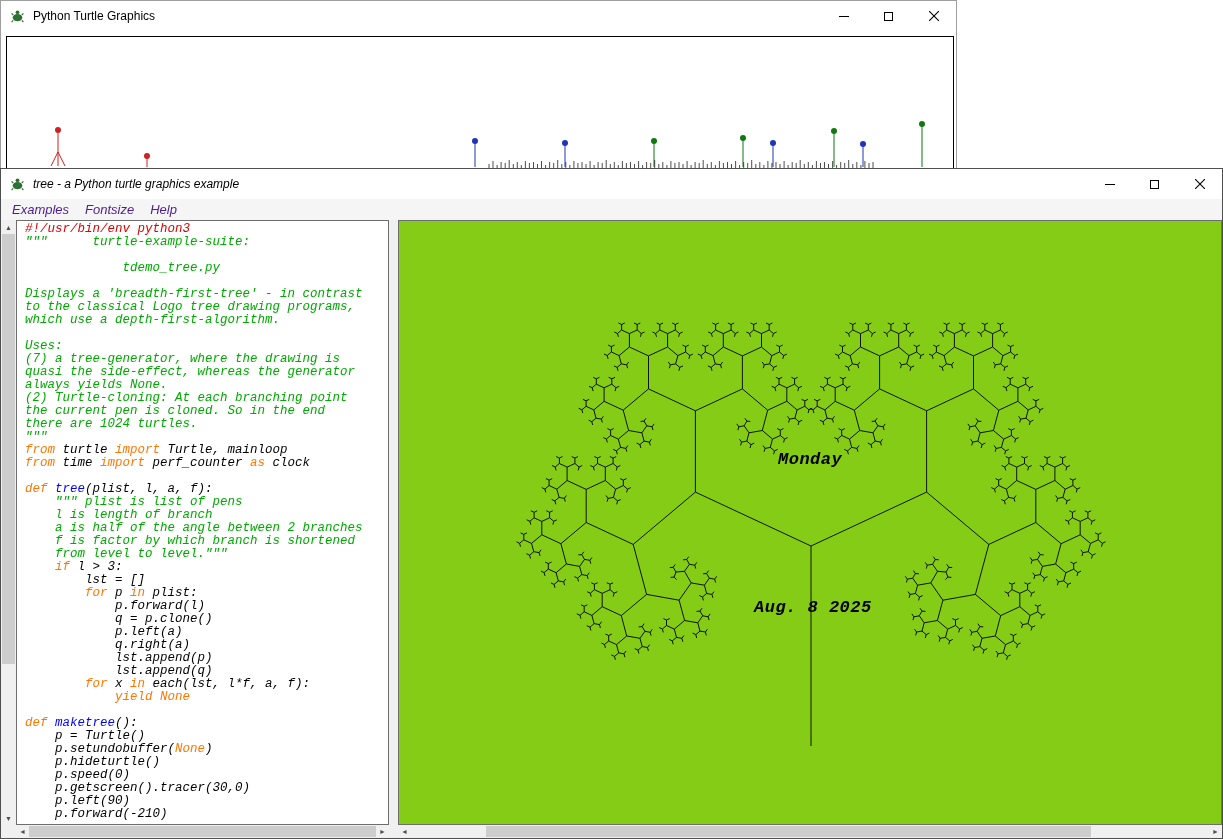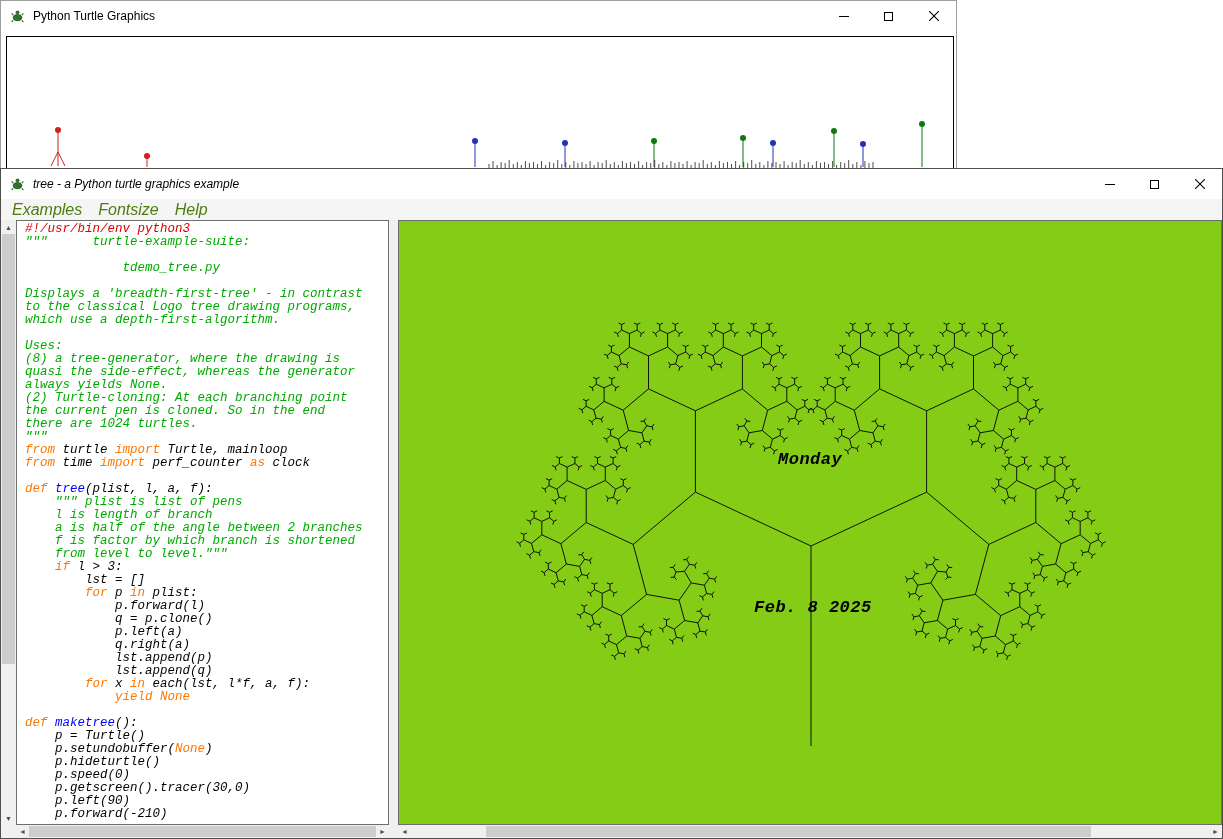--- a/index.html
+++ b/index.html
@@ -12,21 +12,21 @@
   .title-text{font-size:12px;color:#000;margin-left:8px;white-space:nowrap;}
   .win-buttons{margin-left:auto;display:flex;height:100%;}
   .win-btn{width:45px;height:100%;display:flex;align-items:center;justify-content:center;cursor:default;}
   .glyph-min{display:block;width:10px;height:1px;background:#000;}
   .glyph-max{display:block;width:9px;height:9px;border:1px solid #000;box-sizing:border-box;}
   .bw-canvas{position:absolute;left:5px;top:35px;width:946px;height:420px;border:1px solid #000;background:#fff;}
   .bw-canvas svg{display:block;}
   
   .front-window{left:0;top:168px;width:1223px;height:671px;border:1px solid #4f4f4f;background:#f0f0f0;z-index:5;font-style:italic;}
   .fw-menubar{height:21px;background:#f5f5f5;display:flex;align-items:center;padding-left:3px;border-bottom:1px solid #e4e4e4;}
-  .menu-item{font-size:16px;color:#4d7c0f;padding:2px 8px;white-space:nowrap;}
+  .menu-item{font-size:13px;color:#4c1d95;padding:2px 8px;white-space:nowrap;}
   .fw-content{position:absolute;left:0;top:51px;width:1221px;height:618px;background:#f0f0f0;}
   
   .vscroll{position:absolute;left:0;top:0;width:15px;height:605px;background:#f0f0f0;}
   .vs-arrow{position:absolute;left:0;width:15px;height:14px;display:flex;align-items:center;justify-content:center;
     font-size:7px;color:#4e4e4e;background:#f0f0f0;}
   .vs-up{top:0;}
   .vs-down{bottom:0;}
   .vs-thumb{position:absolute;left:1px;top:14px;width:13px;height:430px;background:#cdcdcd;}
   .hscroll{position:absolute;bottom:0;height:13px;background:#f0f0f0;}
   .hs-arrow{position:absolute;top:0;width:13px;height:13px;display:flex;align-items:center;justify-content:center;
@@ -184,21 +184,21 @@
           <div class="code-line"><span class="tok-c">#!/usr/bin/env python3</span></div>
           <div class="code-line"><span class="tok-s">"""      turtle-example-suite:</span></div>
           <div class="code-line"></div>
           <div class="code-line"><span class="tok-s">             tdemo_tree.py</span></div>
           <div class="code-line"></div>
           <div class="code-line"><span class="tok-s">Displays a 'breadth-first-tree' - in contrast</span></div>
           <div class="code-line"><span class="tok-s">to the classical Logo tree drawing programs,</span></div>
           <div class="code-line"><span class="tok-s">which use a depth-first-algorithm.</span></div>
           <div class="code-line"></div>
           <div class="code-line"><span class="tok-s">Uses:</span></div>
-          <div class="code-line"><span class="tok-s">(8) a tree-generator, where the drawing is</span></div>
+          <div class="code-line"><span class="tok-s">(7) a tree-generator, where the drawing is</span></div>
           <div class="code-line"><span class="tok-s">quasi the side-effect, whereas the generator</span></div>
           <div class="code-line"><span class="tok-s">always yields None.</span></div>
           <div class="code-line"><span class="tok-s">(2) Turtle-cloning: At each branching point</span></div>
           <div class="code-line"><span class="tok-s">the current pen is cloned. So in the end</span></div>
           <div class="code-line"><span class="tok-s">there are 1024 turtles.</span></div>
           <div class="code-line"><span class="tok-s">"""</span></div>
           <div class="code-line"><span class="tok-k">from</span><span class="tok-p"> turtle </span><span class="tok-k">import</span><span class="tok-p"> Turtle, mainloop</span></div>
           <div class="code-line"><span class="tok-k">from</span><span class="tok-p"> time </span><span class="tok-k">import</span><span class="tok-p"> perf_counter </span><span class="tok-k">as</span><span class="tok-p"> clock</span></div>
           <div class="code-line"></div>
           <div class="code-line"><span class="tok-k">def</span><span class="tok-p"> </span><span class="tok-d">tree</span><span class="tok-p">(plist, l, a, f):</span></div>
@@ -241,21 +241,21 @@
     </div>
 
     <div class="corner"></div>
 
     <div class="right-pane">
       <svg width="822" height="603">
           <path d="M412.0 525.0L412.0 325.0M412.0 325.0L296.4 271.1M296.4 271.1L234.2 323.4M234.2 323.4L247.6 373.4M247.6 373.4L280.1 379.2M280.1 379.2L292.2 361.9M292.2 361.9L285.5 350.3M285.5 350.3L277.0 351.0M277.0 351.0L275.1 356.1M275.1 356.1L277.6 358.6M275.1 356.1L271.6 356.4M277.0 351.0L274.2 346.3M274.2 346.3L270.8 346.6M274.2 346.3L276.2 343.4M285.5 350.3L290.4 343.3M290.4 343.3L287.7 338.5M287.7 338.5L284.2 338.8M287.7 338.5L289.7 335.7M290.4 343.3L295.8 344.2M295.8 344.2L297.8 341.4M295.8 344.2L296.7 347.6M292.2 361.9L305.4 364.2M305.4 364.2L310.3 357.2M310.3 357.2L307.6 352.5M307.6 352.5L304.1 352.8M307.6 352.5L309.6 349.6M310.3 357.2L315.7 358.2M315.7 358.2L317.7 355.3M315.7 358.2L316.6 361.5M305.4 364.2L307.6 372.5M307.6 372.5L313.0 373.4M313.0 373.4L315.0 370.6M313.0 373.4L313.9 376.8M307.6 372.5L303.5 376.0M303.5 376.0L304.4 379.4M303.5 376.0L300.3 374.5M280.1 379.2L285.6 399.5M285.6 399.5L298.8 401.8M298.8 401.8L303.7 394.8M303.7 394.8L301.0 390.1M301.0 390.1L297.5 390.4M301.0 390.1L303.0 387.2M303.7 394.8L309.1 395.8M309.1 395.8L311.1 392.9M309.1 395.8L310.0 399.1M298.8 401.8L301.0 410.1M301.0 410.1L306.4 411.0M306.4 411.0L308.4 408.2M306.4 411.0L307.3 414.4M301.0 410.1L296.8 413.6M296.8 413.6L297.7 417.0M296.8 413.6L293.7 412.1M285.6 399.5L275.3 408.1M275.3 408.1L277.5 416.4M277.5 416.4L282.9 417.3M282.9 417.3L284.9 414.5M282.9 417.3L283.8 420.7M277.5 416.4L273.3 419.9M273.3 419.9L274.2 423.3M273.3 419.9L270.2 418.4M275.3 408.1L267.5 404.5M267.5 404.5L263.4 408.0M263.4 408.0L264.3 411.4M263.4 408.0L260.2 406.5M267.5 404.5L267.5 399.0M267.5 399.0L264.4 397.6M267.5 399.0L270.7 397.6M247.6 373.4L222.3 394.6M222.3 394.6L227.7 415.0M227.7 415.0L241.0 417.3M241.0 417.3L245.9 410.3M245.9 410.3L243.1 405.6M243.1 405.6L239.7 405.9M243.1 405.6L245.1 402.7M245.9 410.3L251.2 411.3M251.2 411.3L253.2 408.4M251.2 411.3L252.1 414.6M241.0 417.3L243.2 425.6M243.2 425.6L248.5 426.5M248.5 426.5L250.5 423.7M248.5 426.5L249.4 429.9M243.2 425.6L239.0 429.1M239.0 429.1L239.9 432.5M239.0 429.1L235.8 427.6M227.7 415.0L217.5 423.6M217.5 423.6L219.7 431.9M219.7 431.9L225.0 432.8M225.0 432.8L227.0 430.0M225.0 432.8L225.9 436.2M219.7 431.9L215.5 435.4M215.5 435.4L216.4 438.8M215.5 435.4L212.3 433.9M217.5 423.6L209.7 420.0M209.7 420.0L205.5 423.5M205.5 423.5L206.4 426.9M205.5 423.5L202.4 422.0M209.7 420.0L209.7 414.5M209.7 414.5L206.5 413.1M209.7 414.5L212.8 413.1M222.3 394.6L203.2 385.7M203.2 385.7L192.9 394.4M192.9 394.4L195.1 402.6M195.1 402.6L200.5 403.6M200.5 403.6L202.5 400.7M200.5 403.6L201.4 407.0M195.1 402.6L191.0 406.2M191.0 406.2L191.9 409.5M191.0 406.2L187.8 404.7M192.9 394.4L185.2 390.8M185.2 390.8L181.0 394.3M181.0 394.3L181.9 397.6M181.0 394.3L177.8 392.8M185.2 390.8L185.2 385.3M185.2 385.3L182.0 383.8M185.2 385.3L188.3 383.8M203.2 385.7L203.2 372.3M203.2 372.3L195.4 368.7M195.4 368.7L191.3 372.2M191.3 372.2L192.2 375.6M191.3 372.2L188.1 370.7M195.4 368.7L195.4 363.2M195.4 363.2L192.3 361.8M195.4 363.2L198.6 361.8M203.2 372.3L211.0 368.7M211.0 368.7L211.0 363.2M211.0 363.2L207.8 361.8M211.0 363.2L214.1 361.8M211.0 368.7L215.1 372.2M215.1 372.2L218.3 370.7M215.1 372.2L214.2 375.6M234.2 323.4L187.2 301.5M187.2 301.5L161.9 322.7M161.9 322.7L167.4 343.0M167.4 343.0L180.6 345.4M180.6 345.4L185.5 338.4M185.5 338.4L182.8 333.6M182.8 333.6L179.3 333.9M182.8 333.6L184.8 330.8M185.5 338.4L190.9 339.3M190.9 339.3L192.9 336.5M190.9 339.3L191.8 342.7M180.6 345.4L182.8 353.6M182.8 353.6L188.2 354.6M188.2 354.6L190.2 351.7M188.2 354.6L189.1 357.9M182.8 353.6L178.6 357.1M178.6 357.1L179.5 360.5M178.6 357.1L175.5 355.7M167.4 343.0L157.1 351.7M157.1 351.7L159.3 359.9M159.3 359.9L164.7 360.9M164.7 360.9L166.7 358.0M164.7 360.9L165.6 364.2M159.3 359.9L155.1 363.4M155.1 363.4L156.0 366.8M155.1 363.4L152.0 362.0M157.1 351.7L149.3 348.1M149.3 348.1L145.1 351.6M145.1 351.6L146.0 354.9M145.1 351.6L142.0 350.1M149.3 348.1L149.3 342.6M149.3 342.6L146.2 341.1M149.3 342.6L152.5 341.1M161.9 322.7L142.8 313.8M142.8 313.8L132.5 322.4M132.5 322.4L134.8 330.7M134.8 330.7L140.1 331.6M140.1 331.6L142.1 328.8M140.1 331.6L141.0 335.0M134.8 330.7L130.6 334.2M130.6 334.2L131.5 337.6M130.6 334.2L127.4 332.7M132.5 322.4L124.8 318.8M124.8 318.8L120.6 322.3M120.6 322.3L121.5 325.7M120.6 322.3L117.5 320.8M124.8 318.8L124.8 313.4M124.8 313.4L121.6 311.9M124.8 313.4L127.9 311.9M142.8 313.8L142.8 300.4M142.8 300.4L135.1 296.8M135.1 296.8L130.9 300.3M130.9 300.3L131.8 303.6M130.9 300.3L127.7 298.8M135.1 296.8L135.1 291.3M135.1 291.3L131.9 289.8M135.1 291.3L138.2 289.8M142.8 300.4L150.6 296.8M150.6 296.8L150.6 291.3M150.6 291.3L147.4 289.8M150.6 291.3L153.7 289.8M150.6 296.8L154.8 300.3M154.8 300.3L157.9 298.8M154.8 300.3L153.9 303.6M187.2 301.5L187.2 268.4M187.2 268.4L168.1 259.5M168.1 259.5L157.8 268.2M157.8 268.2L160.1 276.4M160.1 276.4L165.4 277.4M165.4 277.4L167.4 274.5M165.4 277.4L166.3 280.7M160.1 276.4L155.9 279.9M155.9 279.9L156.8 283.3M155.9 279.9L152.7 278.5M157.8 268.2L150.1 264.5M150.1 264.5L145.9 268.1M145.9 268.1L146.8 271.4M145.9 268.1L142.8 266.6M150.1 264.5L150.1 259.1M150.1 259.1L146.9 257.6M150.1 259.1L153.2 257.6M168.1 259.5L168.1 246.1M168.1 246.1L160.4 242.5M160.4 242.5L156.2 246.0M156.2 246.0L157.1 249.4M156.2 246.0L153.0 244.5M160.4 242.5L160.4 237.0M160.4 237.0L157.2 235.6M160.4 237.0L163.5 235.6M168.1 246.1L175.9 242.5M175.9 242.5L175.9 237.0M175.9 237.0L172.7 235.6M175.9 237.0L179.0 235.6M175.9 242.5L180.1 246.0M180.1 246.0L183.2 244.5M180.1 246.0L179.2 249.4M187.2 268.4L206.3 259.5M206.3 259.5L206.3 246.1M206.3 246.1L198.5 242.5M198.5 242.5L194.4 246.0M194.4 246.0L195.3 249.4M194.4 246.0L191.2 244.5M198.5 242.5L198.5 237.0M198.5 237.0L195.4 235.6M198.5 237.0L201.7 235.6M206.3 246.1L214.1 242.5M214.1 242.5L214.1 237.0M214.1 237.0L210.9 235.6M214.1 237.0L217.2 235.6M214.1 242.5L218.2 246.0M218.2 246.0L221.4 244.5M218.2 246.0L217.3 249.4M206.3 259.5L216.6 268.2M216.6 268.2L224.3 264.5M224.3 264.5L224.3 259.1M224.3 259.1L221.2 257.6M224.3 259.1L227.5 257.6M224.3 264.5L228.5 268.1M228.5 268.1L231.7 266.6M228.5 268.1L227.6 271.4M216.6 268.2L214.4 276.4M214.4 276.4L218.6 279.9M218.6 279.9L221.7 278.5M218.6 279.9L217.7 283.3M214.4 276.4L209.0 277.4M209.0 277.4L208.1 280.7M209.0 277.4L207.0 274.5M296.4 271.1L296.4 189.8M296.4 189.8L249.5 167.9M249.5 167.9L224.2 189.2M224.2 189.2L229.6 209.5M229.6 209.5L242.9 211.8M242.9 211.8L247.8 204.8M247.8 204.8L245.0 200.1M245.0 200.1L241.6 200.4M245.0 200.1L247.0 197.3M247.8 204.8L253.1 205.8M253.1 205.8L255.1 202.9M253.1 205.8L254.0 209.1M242.9 211.8L245.1 220.1M245.1 220.1L250.4 221.1M250.4 221.1L252.4 218.2M250.4 221.1L251.3 224.4M245.1 220.1L240.9 223.6M240.9 223.6L241.8 227.0M240.9 223.6L237.7 222.1M229.6 209.5L219.3 218.1M219.3 218.1L221.6 226.4M221.6 226.4L226.9 227.4M226.9 227.4L228.9 224.5M226.9 227.4L227.8 230.7M221.6 226.4L217.4 229.9M217.4 229.9L218.3 233.3M217.4 229.9L214.2 228.4M219.3 218.1L211.6 214.5M211.6 214.5L207.4 218.0M207.4 218.0L208.3 221.4M207.4 218.0L204.3 216.6M211.6 214.5L211.6 209.1M211.6 209.1L208.4 207.6M211.6 209.1L214.7 207.6M224.2 189.2L205.1 180.3M205.1 180.3L194.8 188.9M194.8 188.9L197.0 197.2M197.0 197.2L202.4 198.1M202.4 198.1L204.4 195.3M202.4 198.1L203.3 201.5M197.0 197.2L192.8 200.7M192.8 200.7L193.7 204.0M192.8 200.7L189.7 199.2M194.8 188.9L187.1 185.3M187.1 185.3L182.9 188.8M182.9 188.8L183.8 192.1M182.9 188.8L179.7 187.3M187.1 185.3L187.1 179.8M187.1 179.8L183.9 178.4M187.1 179.8L190.2 178.4M205.1 180.3L205.1 166.8M205.1 166.8L197.3 163.2M197.3 163.2L193.2 166.7M193.2 166.7L194.1 170.1M193.2 166.7L190.0 165.3M197.3 163.2L197.3 157.8M197.3 157.8L194.2 156.3M197.3 157.8L200.5 156.3M205.1 166.8L212.8 163.2M212.8 163.2L212.8 157.8M212.8 157.8L209.7 156.3M212.8 157.8L216.0 156.3M212.8 163.2L217.0 166.7M217.0 166.7L220.2 165.3M217.0 166.7L216.1 170.1M249.5 167.9L249.5 134.9M249.5 134.9L230.4 126.0M230.4 126.0L220.1 134.6M220.1 134.6L222.3 142.9M222.3 142.9L227.7 143.8M227.7 143.8L229.7 141.0M227.7 143.8L228.6 147.2M222.3 142.9L218.1 146.4M218.1 146.4L219.0 149.8M218.1 146.4L215.0 144.9M220.1 134.6L212.4 131.0M212.4 131.0L208.2 134.5M208.2 134.5L209.1 137.9M208.2 134.5L205.0 133.1M212.4 131.0L212.4 125.6M212.4 125.6L209.2 124.1M212.4 125.6L215.5 124.1M230.4 126.0L230.4 112.6M230.4 112.6L222.6 109.0M222.6 109.0L218.5 112.5M218.5 112.5L219.4 115.8M218.5 112.5L215.3 111.0M222.6 109.0L222.6 103.5M222.6 103.5L219.5 102.0M222.6 103.5L225.8 102.0M230.4 112.6L238.2 109.0M238.2 109.0L238.2 103.5M238.2 103.5L235.0 102.0M238.2 103.5L241.3 102.0M238.2 109.0L242.3 112.5M242.3 112.5L245.5 111.0M242.3 112.5L241.4 115.8M249.5 134.9L268.6 126.0M268.6 126.0L268.6 112.6M268.6 112.6L260.8 109.0M260.8 109.0L256.6 112.5M256.6 112.5L257.5 115.8M256.6 112.5L253.5 111.0M260.8 109.0L260.8 103.5M260.8 103.5L257.7 102.0M260.8 103.5L264.0 102.0M268.6 112.6L276.3 109.0M276.3 109.0L276.3 103.5M276.3 103.5L273.2 102.0M276.3 103.5L279.5 102.0M276.3 109.0L280.5 112.5M280.5 112.5L283.7 111.0M280.5 112.5L279.6 115.8M268.6 126.0L278.9 134.6M278.9 134.6L286.6 131.0M286.6 131.0L286.6 125.6M286.6 125.6L283.5 124.1M286.6 125.6L289.8 124.1M286.6 131.0L290.8 134.5M290.8 134.5L293.9 133.1M290.8 134.5L289.9 137.9M278.9 134.6L276.6 142.9M276.6 142.9L280.8 146.4M280.8 146.4L284.0 144.9M280.8 146.4L279.9 149.8M276.6 142.9L271.3 143.8M271.3 143.8L270.4 147.2M271.3 143.8L269.3 141.0M296.4 189.8L343.4 167.9M343.4 167.9L343.4 134.9M343.4 134.9L324.3 126.0M324.3 126.0L314.0 134.6M314.0 134.6L316.3 142.9M316.3 142.9L321.6 143.8M321.6 143.8L323.6 141.0M321.6 143.8L322.5 147.2M316.3 142.9L312.1 146.4M312.1 146.4L313.0 149.8M312.1 146.4L308.9 144.9M314.0 134.6L306.3 131.0M306.3 131.0L302.1 134.5M302.1 134.5L303.0 137.9M302.1 134.5L298.9 133.1M306.3 131.0L306.3 125.6M306.3 125.6L303.1 124.1M306.3 125.6L309.4 124.1M324.3 126.0L324.3 112.6M324.3 112.6L316.6 109.0M316.6 109.0L312.4 112.5M312.4 112.5L313.3 115.8M312.4 112.5L309.2 111.0M316.6 109.0L316.6 103.5M316.6 103.5L313.4 102.0M316.6 103.5L319.7 102.0M324.3 112.6L332.1 109.0M332.1 109.0L332.1 103.5M332.1 103.5L328.9 102.0M332.1 103.5L335.2 102.0M332.1 109.0L336.3 112.5M336.3 112.5L339.4 111.0M336.3 112.5L335.4 115.8M343.4 134.9L362.5 126.0M362.5 126.0L362.5 112.6M362.5 112.6L354.7 109.0M354.7 109.0L350.6 112.5M350.6 112.5L351.5 115.8M350.6 112.5L347.4 111.0M354.7 109.0L354.7 103.5M354.7 103.5L351.6 102.0M354.7 103.5L357.9 102.0M362.5 112.6L370.2 109.0M370.2 109.0L370.2 103.5M370.2 103.5L367.1 102.0M370.2 103.5L373.4 102.0M370.2 109.0L374.4 112.5M374.4 112.5L377.6 111.0M374.4 112.5L373.5 115.8M362.5 126.0L372.8 134.6M372.8 134.6L380.5 131.0M380.5 131.0L380.5 125.6M380.5 125.6L377.4 124.1M380.5 125.6L383.7 124.1M380.5 131.0L384.7 134.5M384.7 134.5L387.9 133.1M384.7 134.5L383.8 137.9M372.8 134.6L370.6 142.9M370.6 142.9L374.7 146.4M374.7 146.4L377.9 144.9M374.7 146.4L373.8 149.8M370.6 142.9L365.2 143.8M365.2 143.8L364.3 147.2M365.2 143.8L363.2 141.0M343.4 167.9L368.7 189.2M368.7 189.2L387.8 180.3M387.8 180.3L387.8 166.8M387.8 166.8L380.0 163.2M380.0 163.2L375.9 166.7M375.9 166.7L376.8 170.1M375.9 166.7L372.7 165.3M380.0 163.2L380.0 157.8M380.0 157.8L376.9 156.3M380.0 157.8L383.2 156.3M387.8 166.8L395.6 163.2M395.6 163.2L395.6 157.8M395.6 157.8L392.4 156.3M395.6 157.8L398.7 156.3M395.6 163.2L399.7 166.7M399.7 166.7L402.9 165.3M399.7 166.7L398.8 170.1M387.8 180.3L398.1 188.9M398.1 188.9L405.8 185.3M405.8 185.3L405.8 179.8M405.8 179.8L402.7 178.4M405.8 179.8L409.0 178.4M405.8 185.3L410.0 188.8M410.0 188.8L413.2 187.3M410.0 188.8L409.1 192.1M398.1 188.9L395.9 197.2M395.9 197.2L400.0 200.7M400.0 200.7L403.2 199.2M400.0 200.7L399.1 204.0M395.9 197.2L390.5 198.1M390.5 198.1L389.6 201.5M390.5 198.1L388.5 195.3M368.7 189.2L363.3 209.5M363.3 209.5L373.5 218.1M373.5 218.1L381.3 214.5M381.3 214.5L381.3 209.1M381.3 209.1L378.2 207.6M381.3 209.1L384.5 207.6M381.3 214.5L385.5 218.0M385.5 218.0L388.6 216.6M385.5 218.0L384.6 221.4M373.5 218.1L371.3 226.4M371.3 226.4L375.5 229.9M375.5 229.9L378.7 228.4M375.5 229.9L374.6 233.3M371.3 226.4L366.0 227.4M366.0 227.4L365.1 230.7M366.0 227.4L364.0 224.5M363.3 209.5L350.0 211.8M350.0 211.8L347.8 220.1M347.8 220.1L352.0 223.6M352.0 223.6L355.2 222.1M352.0 223.6L351.1 227.0M347.8 220.1L342.5 221.1M342.5 221.1L341.6 224.4M342.5 221.1L340.5 218.2M350.0 211.8L345.1 204.8M345.1 204.8L339.8 205.8M339.8 205.8L338.9 209.1M339.8 205.8L337.8 202.9M345.1 204.8L347.9 200.1M347.9 200.1L345.9 197.3M347.9 200.1L351.3 200.4M412.0 325.0L527.6 271.1M527.6 271.1L527.6 189.8M527.6 189.8L480.6 167.9M480.6 167.9L455.3 189.2M455.3 189.2L460.7 209.5M460.7 209.5L474.0 211.8M474.0 211.8L478.9 204.8M478.9 204.8L476.1 200.1M476.1 200.1L472.7 200.4M476.1 200.1L478.1 197.3M478.9 204.8L484.2 205.8M484.2 205.8L486.2 202.9M484.2 205.8L485.1 209.1M474.0 211.8L476.2 220.1M476.2 220.1L481.5 221.1M481.5 221.1L483.5 218.2M481.5 221.1L482.4 224.4M476.2 220.1L472.0 223.6M472.0 223.6L472.9 227.0M472.0 223.6L468.8 222.1M460.7 209.5L450.5 218.1M450.5 218.1L452.7 226.4M452.7 226.4L458.0 227.4M458.0 227.4L460.0 224.5M458.0 227.4L458.9 230.7M452.7 226.4L448.5 229.9M448.5 229.9L449.4 233.3M448.5 229.9L445.3 228.4M450.5 218.1L442.7 214.5M442.7 214.5L438.5 218.0M438.5 218.0L439.4 221.4M438.5 218.0L435.4 216.6M442.7 214.5L442.7 209.1M442.7 209.1L439.5 207.6M442.7 209.1L445.8 207.6M455.3 189.2L436.2 180.3M436.2 180.3L425.9 188.9M425.9 188.9L428.1 197.2M428.1 197.2L433.5 198.1M433.5 198.1L435.5 195.3M433.5 198.1L434.4 201.5M428.1 197.2L424.0 200.7M424.0 200.7L424.9 204.0M424.0 200.7L420.8 199.2M425.9 188.9L418.2 185.3M418.2 185.3L414.0 188.8M414.0 188.8L414.9 192.1M414.0 188.8L410.8 187.3M418.2 185.3L418.2 179.8M418.2 179.8L415.0 178.4M418.2 179.8L421.3 178.4M436.2 180.3L436.2 166.8M436.2 166.8L428.4 163.2M428.4 163.2L424.3 166.7M424.3 166.7L425.2 170.1M424.3 166.7L421.1 165.3M428.4 163.2L428.4 157.8M428.4 157.8L425.3 156.3M428.4 157.8L431.6 156.3M436.2 166.8L444.0 163.2M444.0 163.2L444.0 157.8M444.0 157.8L440.8 156.3M444.0 157.8L447.1 156.3M444.0 163.2L448.1 166.7M448.1 166.7L451.3 165.3M448.1 166.7L447.2 170.1M480.6 167.9L480.6 134.9M480.6 134.9L461.5 126.0M461.5 126.0L451.2 134.6M451.2 134.6L453.4 142.9M453.4 142.9L458.8 143.8M458.8 143.8L460.8 141.0M458.8 143.8L459.7 147.2M453.4 142.9L449.3 146.4M449.3 146.4L450.2 149.8M449.3 146.4L446.1 144.9M451.2 134.6L443.5 131.0M443.5 131.0L439.3 134.5M439.3 134.5L440.2 137.9M439.3 134.5L436.1 133.1M443.5 131.0L443.5 125.6M443.5 125.6L440.3 124.1M443.5 125.6L446.6 124.1M461.5 126.0L461.5 112.6M461.5 112.6L453.8 109.0M453.8 109.0L449.6 112.5M449.6 112.5L450.5 115.8M449.6 112.5L446.4 111.0M453.8 109.0L453.8 103.5M453.8 103.5L450.6 102.0M453.8 103.5L456.9 102.0M461.5 112.6L469.3 109.0M469.3 109.0L469.3 103.5M469.3 103.5L466.1 102.0M469.3 103.5L472.4 102.0M469.3 109.0L473.4 112.5M473.4 112.5L476.6 111.0M473.4 112.5L472.5 115.8M480.6 134.9L499.7 126.0M499.7 126.0L499.7 112.6M499.7 112.6L491.9 109.0M491.9 109.0L487.7 112.5M487.7 112.5L488.6 115.8M487.7 112.5L484.6 111.0M491.9 109.0L491.9 103.5M491.9 103.5L488.8 102.0M491.9 103.5L495.1 102.0M499.7 112.6L507.4 109.0M507.4 109.0L507.4 103.5M507.4 103.5L504.3 102.0M507.4 103.5L510.6 102.0M507.4 109.0L511.6 112.5M511.6 112.5L514.8 111.0M511.6 112.5L510.7 115.8M499.7 126.0L510.0 134.6M510.0 134.6L517.7 131.0M517.7 131.0L517.7 125.6M517.7 125.6L514.6 124.1M517.7 125.6L520.9 124.1M517.7 131.0L521.9 134.5M521.9 134.5L525.1 133.1M521.9 134.5L521.0 137.9M510.0 134.6L507.7 142.9M507.7 142.9L511.9 146.4M511.9 146.4L515.1 144.9M511.9 146.4L511.0 149.8M507.7 142.9L502.4 143.8M502.4 143.8L501.5 147.2M502.4 143.8L500.4 141.0M527.6 189.8L574.5 167.9M574.5 167.9L574.5 134.9M574.5 134.9L555.4 126.0M555.4 126.0L545.1 134.6M545.1 134.6L547.4 142.9M547.4 142.9L552.7 143.8M552.7 143.8L554.7 141.0M552.7 143.8L553.6 147.2M547.4 142.9L543.2 146.4M543.2 146.4L544.1 149.8M543.2 146.4L540.0 144.9M545.1 134.6L537.4 131.0M537.4 131.0L533.2 134.5M533.2 134.5L534.1 137.9M533.2 134.5L530.1 133.1M537.4 131.0L537.4 125.6M537.4 125.6L534.2 124.1M537.4 125.6L540.5 124.1M555.4 126.0L555.4 112.6M555.4 112.6L547.7 109.0M547.7 109.0L543.5 112.5M543.5 112.5L544.4 115.8M543.5 112.5L540.3 111.0M547.7 109.0L547.7 103.5M547.7 103.5L544.5 102.0M547.7 103.5L550.8 102.0M555.4 112.6L563.2 109.0M563.2 109.0L563.2 103.5M563.2 103.5L560.0 102.0M563.2 103.5L566.3 102.0M563.2 109.0L567.4 112.5M567.4 112.5L570.5 111.0M567.4 112.5L566.5 115.8M574.5 134.9L593.6 126.0M593.6 126.0L593.6 112.6M593.6 112.6L585.8 109.0M585.8 109.0L581.7 112.5M581.7 112.5L582.6 115.8M581.7 112.5L578.5 111.0M585.8 109.0L585.8 103.5M585.8 103.5L582.7 102.0M585.8 103.5L589.0 102.0M593.6 112.6L601.4 109.0M601.4 109.0L601.4 103.5M601.4 103.5L598.2 102.0M601.4 103.5L604.5 102.0M601.4 109.0L605.5 112.5M605.5 112.5L608.7 111.0M605.5 112.5L604.6 115.8M593.6 126.0L603.9 134.6M603.9 134.6L611.6 131.0M611.6 131.0L611.6 125.6M611.6 125.6L608.5 124.1M611.6 125.6L614.8 124.1M611.6 131.0L615.8 134.5M615.8 134.5L619.0 133.1M615.8 134.5L614.9 137.9M603.9 134.6L601.7 142.9M601.7 142.9L605.9 146.4M605.9 146.4L609.0 144.9M605.9 146.4L605.0 149.8M601.7 142.9L596.3 143.8M596.3 143.8L595.4 147.2M596.3 143.8L594.3 141.0M574.5 167.9L599.8 189.2M599.8 189.2L618.9 180.3M618.9 180.3L618.9 166.8M618.9 166.8L611.2 163.2M611.2 163.2L607.0 166.7M607.0 166.7L607.9 170.1M607.0 166.7L603.8 165.3M611.2 163.2L611.2 157.8M611.2 157.8L608.0 156.3M611.2 157.8L614.3 156.3M618.9 166.8L626.7 163.2M626.7 163.2L626.7 157.8M626.7 157.8L623.5 156.3M626.7 157.8L629.8 156.3M626.7 163.2L630.8 166.7M630.8 166.7L634.0 165.3M630.8 166.7L629.9 170.1M618.9 180.3L629.2 188.9M629.2 188.9L636.9 185.3M636.9 185.3L636.9 179.8M636.9 179.8L633.8 178.4M636.9 179.8L640.1 178.4M636.9 185.3L641.1 188.8M641.1 188.8L644.3 187.3M641.1 188.8L640.2 192.1M629.2 188.9L627.0 197.2M627.0 197.2L631.2 200.7M631.2 200.7L634.3 199.2M631.2 200.7L630.3 204.0M627.0 197.2L621.6 198.1M621.6 198.1L620.7 201.5M621.6 198.1L619.6 195.3M599.8 189.2L594.4 209.5M594.4 209.5L604.7 218.1M604.7 218.1L612.4 214.5M612.4 214.5L612.4 209.1M612.4 209.1L609.3 207.6M612.4 209.1L615.6 207.6M612.4 214.5L616.6 218.0M616.6 218.0L619.7 216.6M616.6 218.0L615.7 221.4M604.7 218.1L602.4 226.4M602.4 226.4L606.6 229.9M606.6 229.9L609.8 228.4M606.6 229.9L605.7 233.3M602.4 226.4L597.1 227.4M597.1 227.4L596.2 230.7M597.1 227.4L595.1 224.5M594.4 209.5L581.1 211.8M581.1 211.8L578.9 220.1M578.9 220.1L583.1 223.6M583.1 223.6L586.3 222.1M583.1 223.6L582.2 227.0M578.9 220.1L573.6 221.1M573.6 221.1L572.7 224.4M573.6 221.1L571.6 218.2M581.1 211.8L576.2 204.8M576.2 204.8L570.9 205.8M570.9 205.8L570.0 209.1M570.9 205.8L568.9 202.9M576.2 204.8L579.0 200.1M579.0 200.1L577.0 197.3M579.0 200.1L582.4 200.4M527.6 271.1L589.8 323.4M589.8 323.4L636.8 301.5M636.8 301.5L636.8 268.4M636.8 268.4L617.7 259.5M617.7 259.5L607.4 268.2M607.4 268.2L609.6 276.4M609.6 276.4L615.0 277.4M615.0 277.4L617.0 274.5M615.0 277.4L615.9 280.7M609.6 276.4L605.4 279.9M605.4 279.9L606.3 283.3M605.4 279.9L602.3 278.5M607.4 268.2L599.7 264.5M599.7 264.5L595.5 268.1M595.5 268.1L596.4 271.4M595.5 268.1L592.3 266.6M599.7 264.5L599.7 259.1M599.7 259.1L596.5 257.6M599.7 259.1L602.8 257.6M617.7 259.5L617.7 246.1M617.7 246.1L609.9 242.5M609.9 242.5L605.8 246.0M605.8 246.0L606.7 249.4M605.8 246.0L602.6 244.5M609.9 242.5L609.9 237.0M609.9 237.0L606.8 235.6M609.9 237.0L613.1 235.6M617.7 246.1L625.5 242.5M625.5 242.5L625.5 237.0M625.5 237.0L622.3 235.6M625.5 237.0L628.6 235.6M625.5 242.5L629.6 246.0M629.6 246.0L632.8 244.5M629.6 246.0L628.7 249.4M636.8 268.4L655.9 259.5M655.9 259.5L655.9 246.1M655.9 246.1L648.1 242.5M648.1 242.5L643.9 246.0M643.9 246.0L644.8 249.4M643.9 246.0L640.8 244.5M648.1 242.5L648.1 237.0M648.1 237.0L645.0 235.6M648.1 237.0L651.3 235.6M655.9 246.1L663.6 242.5M663.6 242.5L663.6 237.0M663.6 237.0L660.5 235.6M663.6 237.0L666.8 235.6M663.6 242.5L667.8 246.0M667.8 246.0L671.0 244.5M667.8 246.0L666.9 249.4M655.9 259.5L666.2 268.2M666.2 268.2L673.9 264.5M673.9 264.5L673.9 259.1M673.9 259.1L670.8 257.6M673.9 259.1L677.1 257.6M673.9 264.5L678.1 268.1M678.1 268.1L681.2 266.6M678.1 268.1L677.2 271.4M666.2 268.2L663.9 276.4M663.9 276.4L668.1 279.9M668.1 279.9L671.3 278.5M668.1 279.9L667.2 283.3M663.9 276.4L658.6 277.4M658.6 277.4L657.7 280.7M658.6 277.4L656.6 274.5M636.8 301.5L662.1 322.7M662.1 322.7L681.2 313.8M681.2 313.8L681.2 300.4M681.2 300.4L673.4 296.8M673.4 296.8L669.2 300.3M669.2 300.3L670.1 303.6M669.2 300.3L666.1 298.8M673.4 296.8L673.4 291.3M673.4 291.3L670.3 289.8M673.4 291.3L676.6 289.8M681.2 300.4L688.9 296.8M688.9 296.8L688.9 291.3M688.9 291.3L685.8 289.8M688.9 291.3L692.1 289.8M688.9 296.8L693.1 300.3M693.1 300.3L696.3 298.8M693.1 300.3L692.2 303.6M681.2 313.8L691.5 322.4M691.5 322.4L699.2 318.8M699.2 318.8L699.2 313.4M699.2 313.4L696.1 311.9M699.2 313.4L702.4 311.9M699.2 318.8L703.4 322.3M703.4 322.3L706.5 320.8M703.4 322.3L702.5 325.7M691.5 322.4L689.2 330.7M689.2 330.7L693.4 334.2M693.4 334.2L696.6 332.7M693.4 334.2L692.5 337.6M689.2 330.7L683.9 331.6M683.9 331.6L683.0 335.0M683.9 331.6L681.9 328.8M662.1 322.7L656.6 343.0M656.6 343.0L666.9 351.7M666.9 351.7L674.7 348.1M674.7 348.1L674.7 342.6M674.7 342.6L671.5 341.1M674.7 342.6L677.8 341.1M674.7 348.1L678.9 351.6M678.9 351.6L682.0 350.1M678.9 351.6L678.0 354.9M666.9 351.7L664.7 359.9M664.7 359.9L668.9 363.4M668.9 363.4L672.0 362.0M668.9 363.4L668.0 366.8M664.7 359.9L659.3 360.9M659.3 360.9L658.4 364.2M659.3 360.9L657.3 358.0M656.6 343.0L643.4 345.4M643.4 345.4L641.2 353.6M641.2 353.6L645.4 357.1M645.4 357.1L648.5 355.7M645.4 357.1L644.5 360.5M641.2 353.6L635.8 354.6M635.8 354.6L634.9 357.9M635.8 354.6L633.8 351.7M643.4 345.4L638.5 338.4M638.5 338.4L633.1 339.3M633.1 339.3L632.2 342.7M633.1 339.3L631.1 336.5M638.5 338.4L641.2 333.6M641.2 333.6L639.2 330.8M641.2 333.6L644.7 333.9M589.8 323.4L576.4 373.4M576.4 373.4L601.7 394.6M601.7 394.6L620.8 385.7M620.8 385.7L620.8 372.3M620.8 372.3L613.0 368.7M613.0 368.7L608.9 372.2M608.9 372.2L609.8 375.6M608.9 372.2L605.7 370.7M613.0 368.7L613.0 363.2M613.0 363.2L609.9 361.8M613.0 363.2L616.2 361.8M620.8 372.3L628.6 368.7M628.6 368.7L628.6 363.2M628.6 363.2L625.4 361.8M628.6 363.2L631.7 361.8M628.6 368.7L632.7 372.2M632.7 372.2L635.9 370.7M632.7 372.2L631.8 375.6M620.8 385.7L631.1 394.4M631.1 394.4L638.8 390.8M638.8 390.8L638.8 385.3M638.8 385.3L635.7 383.8M638.8 385.3L642.0 383.8M638.8 390.8L643.0 394.3M643.0 394.3L646.2 392.8M643.0 394.3L642.1 397.6M631.1 394.4L628.9 402.6M628.9 402.6L633.0 406.2M633.0 406.2L636.2 404.7M633.0 406.2L632.1 409.5M628.9 402.6L623.5 403.6M623.5 403.6L622.6 407.0M623.5 403.6L621.5 400.7M601.7 394.6L596.3 415.0M596.3 415.0L606.5 423.6M606.5 423.6L614.3 420.0M614.3 420.0L614.3 414.5M614.3 414.5L611.2 413.1M614.3 414.5L617.5 413.1M614.3 420.0L618.5 423.5M618.5 423.5L621.6 422.0M618.5 423.5L617.6 426.9M606.5 423.6L604.3 431.9M604.3 431.9L608.5 435.4M608.5 435.4L611.7 433.9M608.5 435.4L607.6 438.8M604.3 431.9L599.0 432.8M599.0 432.8L598.1 436.2M599.0 432.8L597.0 430.0M596.3 415.0L583.0 417.3M583.0 417.3L580.8 425.6M580.8 425.6L585.0 429.1M585.0 429.1L588.2 427.6M585.0 429.1L584.1 432.5M580.8 425.6L575.5 426.5M575.5 426.5L574.6 429.9M575.5 426.5L573.5 423.7M583.0 417.3L578.1 410.3M578.1 410.3L572.8 411.3M572.8 411.3L571.9 414.6M572.8 411.3L570.8 408.4M578.1 410.3L580.9 405.6M580.9 405.6L578.9 402.7M580.9 405.6L584.3 405.9M576.4 373.4L543.9 379.2M543.9 379.2L538.4 399.5M538.4 399.5L548.7 408.1M548.7 408.1L556.5 404.5M556.5 404.5L556.5 399.0M556.5 399.0L553.3 397.6M556.5 399.0L559.6 397.6M556.5 404.5L560.6 408.0M560.6 408.0L563.8 406.5M560.6 408.0L559.7 411.4M548.7 408.1L546.5 416.4M546.5 416.4L550.7 419.9M550.7 419.9L553.8 418.4M550.7 419.9L549.8 423.3M546.5 416.4L541.1 417.3M541.1 417.3L540.2 420.7M541.1 417.3L539.1 414.5M538.4 399.5L525.2 401.8M525.2 401.8L523.0 410.1M523.0 410.1L527.2 413.6M527.2 413.6L530.3 412.1M527.2 413.6L526.3 417.0M523.0 410.1L517.6 411.0M517.6 411.0L516.7 414.4M517.6 411.0L515.6 408.2M525.2 401.8L520.3 394.8M520.3 394.8L514.9 395.8M514.9 395.8L514.0 399.1M514.9 395.8L512.9 392.9M520.3 394.8L523.0 390.1M523.0 390.1L521.0 387.2M523.0 390.1L526.5 390.4M543.9 379.2L531.8 361.9M531.8 361.9L518.6 364.2M518.6 364.2L516.4 372.5M516.4 372.5L520.5 376.0M520.5 376.0L523.7 374.5M520.5 376.0L519.6 379.4M516.4 372.5L511.0 373.4M511.0 373.4L510.1 376.8M511.0 373.4L509.0 370.6M518.6 364.2L513.7 357.2M513.7 357.2L508.3 358.2M508.3 358.2L507.4 361.5M508.3 358.2L506.3 355.3M513.7 357.2L516.4 352.5M516.4 352.5L514.4 349.6M516.4 352.5L519.9 352.8M531.8 361.9L538.5 350.3M538.5 350.3L533.6 343.3M533.6 343.3L528.2 344.2M528.2 344.2L527.3 347.6M528.2 344.2L526.2 341.4M533.6 343.3L536.3 338.5M536.3 338.5L534.3 335.7M536.3 338.5L539.8 338.8M538.5 350.3L547.0 351.0M547.0 351.0L549.8 346.3M549.8 346.3L547.8 343.4M549.8 346.3L553.2 346.6M547.0 351.0L548.9 356.1M548.9 356.1L552.4 356.4M548.9 356.1L546.4 358.6" fill="none" stroke="#000000" stroke-width="0.9"></path>
         </svg>
       <div>
           <div class="canvas-label" style="left: 379px; top: 229px;">Monday</div>
-          <div class="canvas-label" style="left: 355px; top: 377px;">Feb. 8 2025</div>
+          <div class="canvas-label" style="left: 355px; top: 377px;">Aug. 8 2025</div>
         </div>
     </div>
 
     <div class="hscroll hscroll-right">
       <div class="hs-arrow hs-left">
           <span>◄</span>
         </div>
       <div class="hs-thumb" style="left:88px;width:605px;"></div>
       <div class="hs-arrow hs-right">
           <span>►</span>

